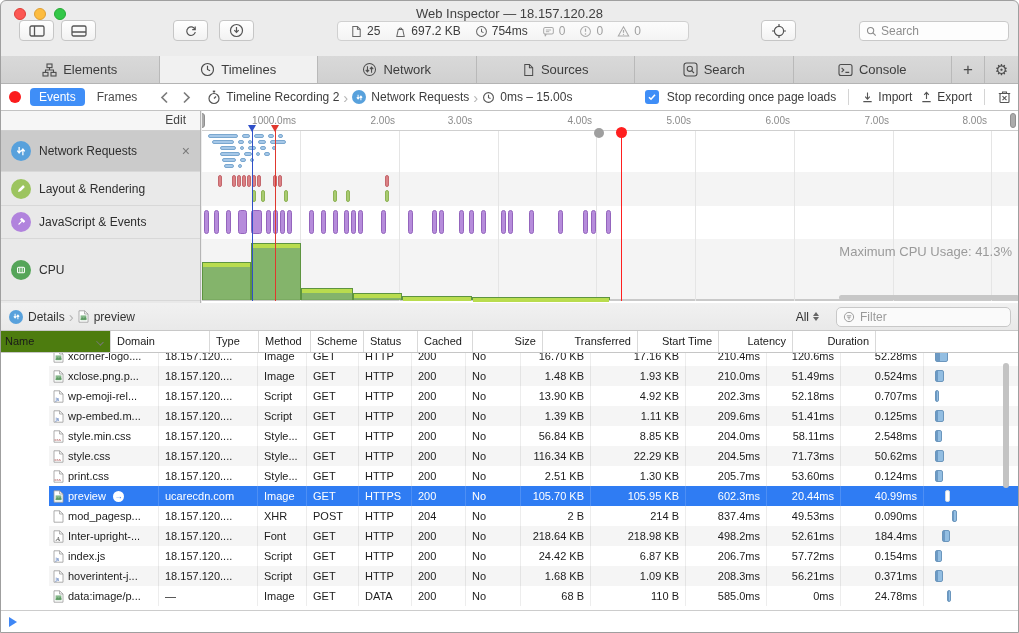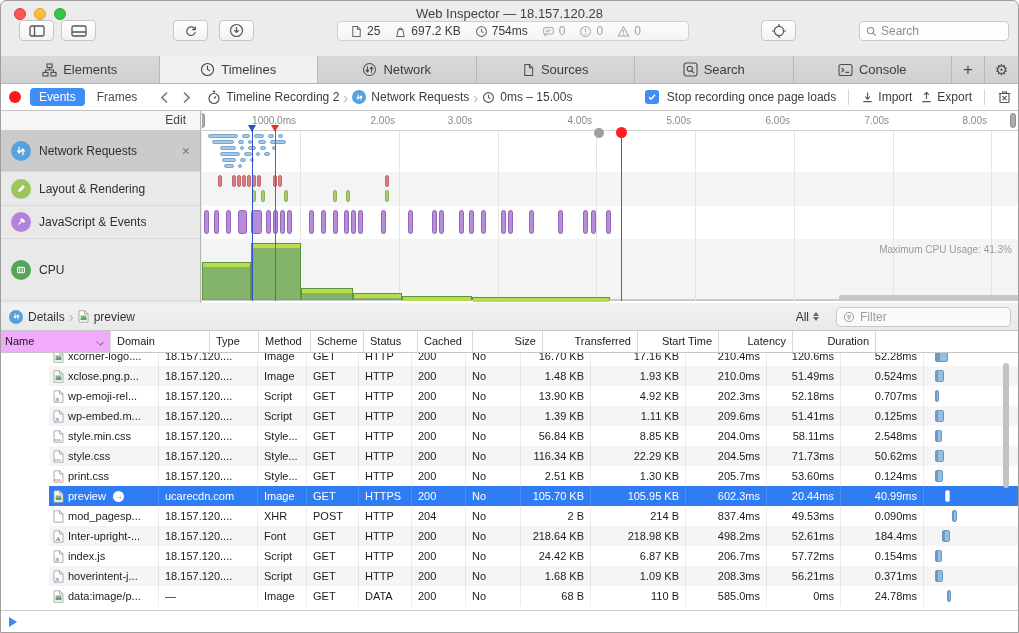--- a/index.html
+++ b/index.html
@@ -59,39 +59,39 @@
   .lane-cpu     { top:128px; height:62px; background:#f4f4f4; border-bottom:2px solid #c9c9c9; }
   .nbar { position:absolute; height:4px; border-radius:2px; background:#a6c8e8; border:1px solid #7aa7cf; }
   .rbar { position:absolute; width:4px; height:12px; border-radius:2px; background:#db8185; border:1px solid #c4686d; }
   .gbar { position:absolute; width:4px; height:12px; border-radius:2px; background:#a8cb70; border:1px solid #8fb356; }
   .jbar { position:absolute; height:24px; border-radius:2.5px; background:#b68cdb; border:1px solid #9465bd; }
   .cpublock { position:absolute; background:rgba(104,164,72,.8); border:1px solid #5d9440; border-bottom:none; }
   .cpublock::before { content:""; position:absolute; top:0; left:0; right:0; height:4px; background:#b9dc4e; }
   .marker-line { position:absolute; width:1px; z-index:5; }
   .tri { position:absolute; width:0; height:0; border-left:4px solid transparent; border-right:4px solid transparent; z-index:6; }
   .scrubdot { position:absolute; border-radius:50%; z-index:6; }
-  .maxcpu { position:absolute; right:6px; top:133px; font-size:10px; color:#9a9a9a; }
+  .maxcpu { position:absolute; right:6px; top:133px; font-size:13px; color:#9a9a9a; }
   .handle { position:absolute; top:2px; width:6px; height:15px; border-radius:3px; background:#ababab; border:1px solid #8f8f8f; z-index:7; }
   .hscroll { position:absolute; top:184px; height:5px; border-radius:2.5px; background:#c7c7c7; z-index:8; }
 
   
   .detailsbar { position:absolute; top:302px; left:0; right:0; height:28px; background:linear-gradient(#f1f1f1,#e9e9e9); border-bottom:1px solid #c8c8c8; display:flex; align-items:center; font-size:12px; color:#333; }
   .mini-cicon { width:14px; height:14px; border-radius:50%; background:#58a1dc; display:inline-flex; align-items:center; justify-content:center; margin:0 5px 0 8px; flex:none; }
   .scope { position:absolute; right:199px; display:flex; align-items:center; gap:4px; }
   .updown { display:flex; flex-direction:column; gap:1px; }
   .updown i { width:0; height:0; border-left:3.5px solid transparent; border-right:3.5px solid transparent; display:block; }
   .updown .u { border-bottom:4px solid #666; }
   .updown .d { border-top:4px solid #666; }
   .filterfield { position:absolute; left:835px; right:7px; top:4px; height:20px; border:1px solid #c8c8c8; border-radius:5px; background:#fafafa; display:flex; align-items:center; padding:0 6px; gap:5px; color:#9a9a9a; font-size:12px; }
 
   
   .table { position:absolute; top:330px; left:0; right:0; height:279px; background:#fff; }
   .thead { position:absolute; top:0; left:0; right:0; height:22px; background:#fff; border-bottom:1px solid #c6c6c6; display:flex; font-size:11px; line-height:21px; color:#1a1a1a; }
   .hcell { border-right:1px solid #d9d9d9; padding:0 6px; position:relative; }
-  .hcell.sorted { background:#f0abfc; }
+  .hcell.sorted { background:#4d7c0f; }
   .sortchev { position:absolute; right:7px; top:8px; width:6px; height:6px; border-right:1.5px solid #787878; border-bottom:1.5px solid #787878; transform:rotate(45deg) scale(1,0.8); }
   .tbody { position:absolute; top:22px; left:0; right:0; height:253px; overflow:hidden; }
   .rowwrap { position:absolute; top:-7px; left:0; right:0; }
   .row { display:flex; height:20px; line-height:20px; font-size:11px; color:#1c1c1c; background:#fff;margin-left:48px; }
   .row.alt { background:#f5f5f5; }
   .row.sel { background:#2f7cf3; color:#fff; }
   .cell { padding:0 6px; border-right:1px solid rgba(0,0,0,.07); white-space:nowrap; overflow:hidden; }
   .row.sel .cell { border-right-color:rgba(255,255,255,.15); }
   .num { text-align:right; }
   .c-name{width:110px; display:flex; align-items:center; gap:4px; padding-left:4px;}

